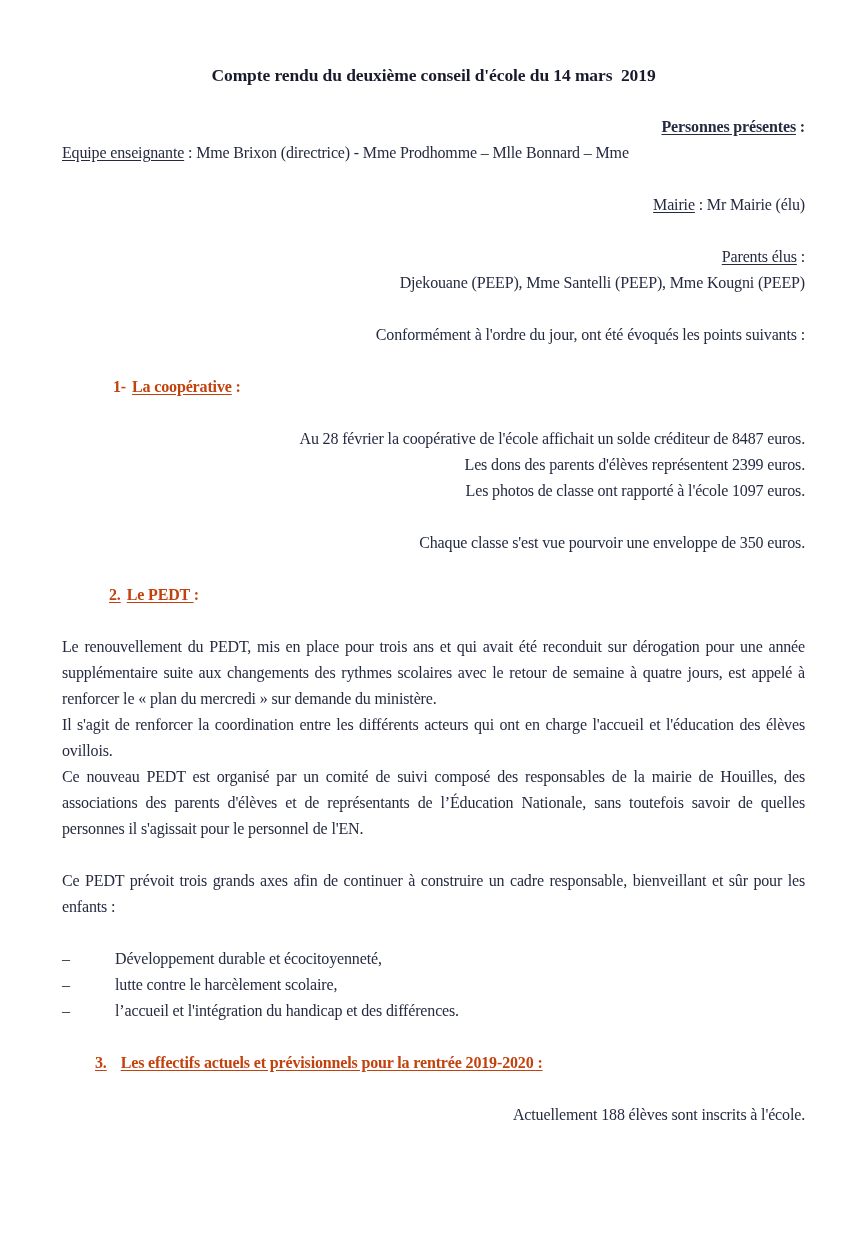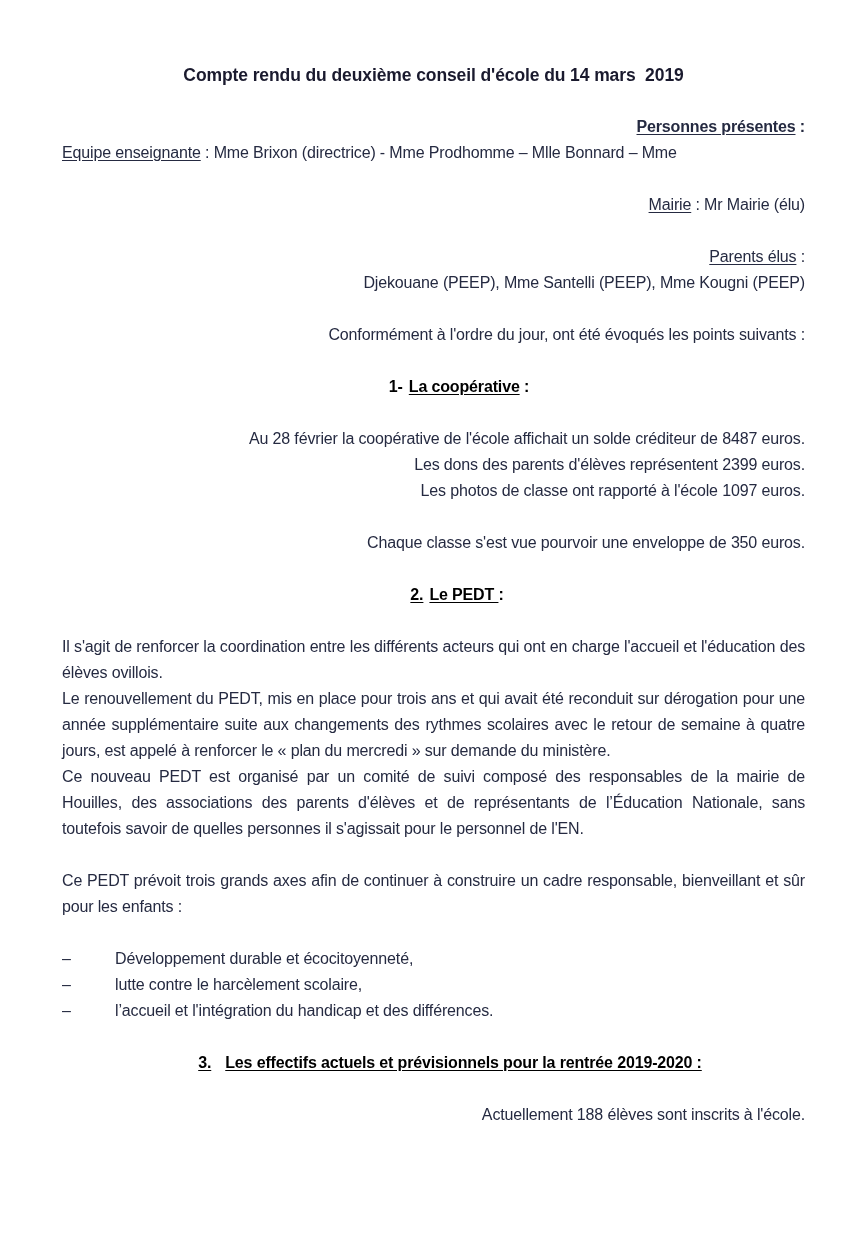--- a/index.html
+++ b/index.html
@@ -18,20 +18,21 @@
     width: 868px;
     height: 1252px;
     background: #ffffff;
     box-sizing: border-box;
   }
   #doc {
     position: absolute;
     left: 62px;
     top: 0;
     width: 743px; 
+    font-family: Liberation Serif, serif;
   }
   .doc-title {
     text-align: center;
     font-weight: bold;
     font-size: 17.5px;
     color: #1a1a2e;
     letter-spacing: -0.1px;
     margin: 0;
     padding-top: 62px;
     line-height: 26px;
@@ -46,26 +47,25 @@
     text-justify: inter-word;
     letter-spacing: -0.15px;
   }
   .para.noj { text-align: right; }
   .spacer-sm { height: 26px; }
   .u  { text-decoration: underline; text-underline-offset: 2px; }
   .b  { font-weight: bold; }
   .bu { font-weight: bold; text-decoration: underline; text-underline-offset: 2px; }
 
   .heading-line {
-    color: #000000;
+    color: #c2410c;
     font-size: 16px;
     line-height: 26px;
     margin: 0;
     letter-spacing: -0.15px;
-    text-align: center;
   }
   .ind-1 { padding-left: 51px; }
   .ind-2 { padding-left: 47px; }
   .ind-3 { padding-left: 33px; }
 
   .list-row {
     display: flex;
     color: #252a41;
     font-size: 16px;
     line-height: 26px;
@@ -124,22 +124,22 @@
     <div class="spacer-sm"></div>
 
     <p class="para noj">Chaque classe s'est vue pourvoir une enveloppe de 350 euros.</p>
 
     <div class="spacer-sm"></div>
 
     <p class="heading-line ind-2"><span class="bu hnum">2.</span><span class="bu hgap-1"></span><span class="bu">Le PEDT </span><span class="b"> :</span></p>
 
     <div class="spacer-sm"></div>
 
+    <p class="para">Le renouvellement du PEDT, mis en place pour trois ans et qui avait été reconduit sur dérogation pour une année supplémentaire suite aux changements des rythmes scolaires avec le retour de semaine à quatre jours, est appelé à renforcer le « plan du mercredi » sur demande du ministère.</p>
     <p class="para">Il s'agit de renforcer la coordination entre les différents acteurs qui ont en charge l'accueil et l'éducation des élèves ovillois.</p>
-    <p class="para">Le renouvellement du PEDT, mis en place pour trois ans et qui avait été reconduit sur dérogation pour une année supplémentaire suite aux changements des rythmes scolaires avec le retour de semaine à quatre jours, est appelé à renforcer le « plan du mercredi » sur demande du ministère.</p>
     <p class="para">Ce nouveau PEDT est organisé par un comité de suivi composé des responsables de la mairie de Houilles, des associations des parents d'élèves et de représentants de l’Éducation Nationale, sans toutefois savoir de quelles personnes il s'agissait pour le personnel de l'EN.</p>
 
     <div class="spacer-sm"></div>
 
     <p class="para">Ce PEDT prévoit trois grands axes afin de continuer à construire un cadre responsable, bienveillant et sûr pour les enfants :</p>
 
     <div class="spacer-sm"></div>
 
     <div class="list-row">
       <span class="list-dash">–</span>

